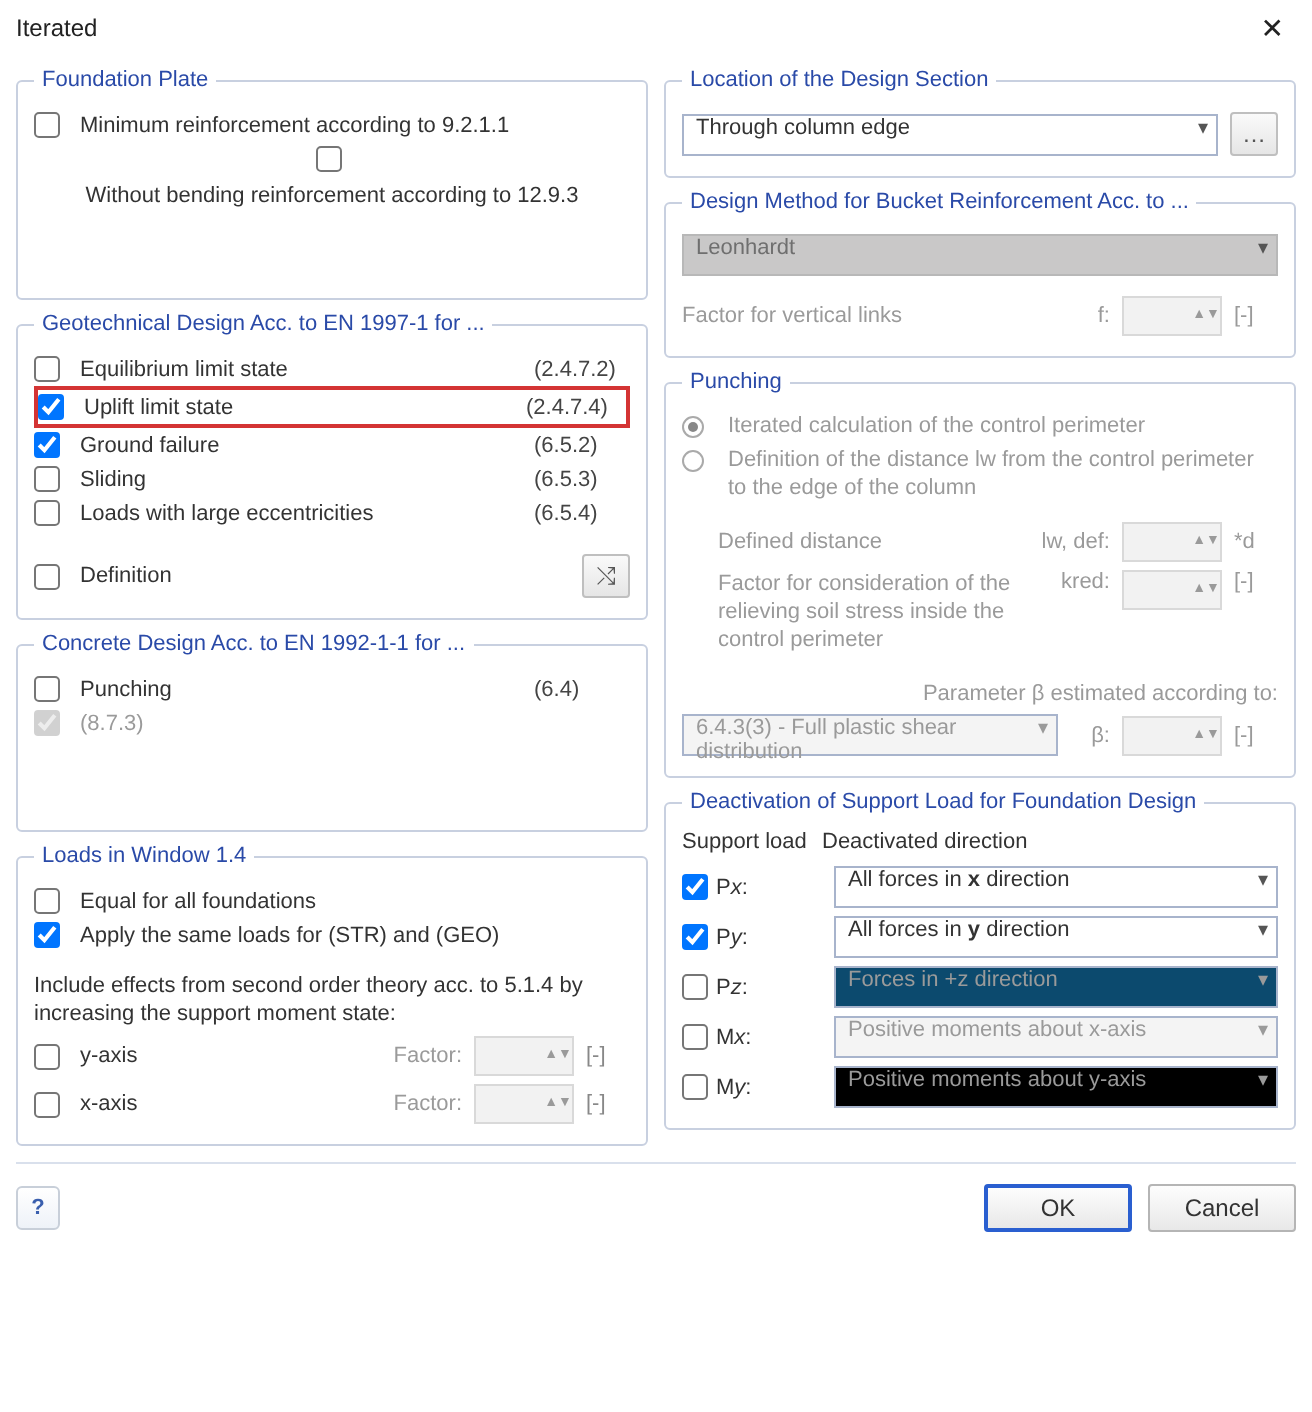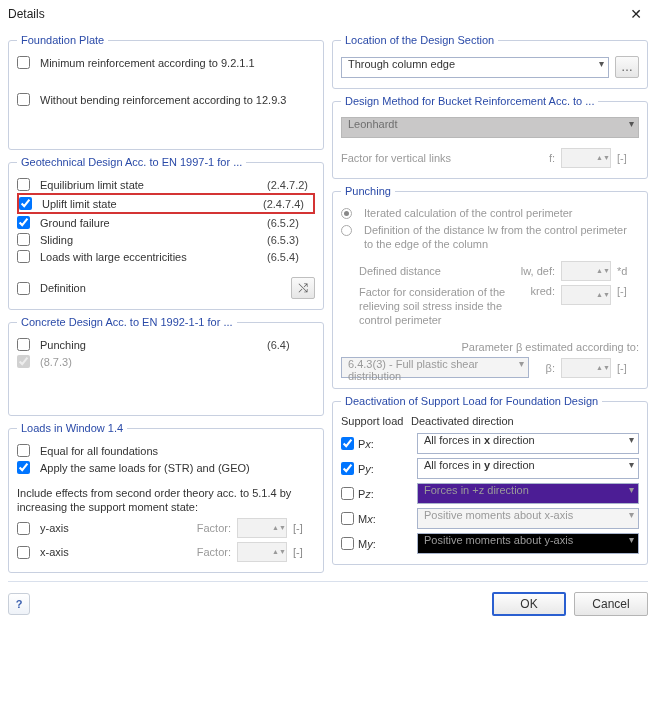--- a/index.html
+++ b/index.html
@@ -98,34 +98,34 @@
   .sup-row { display:flex; align-items:center; gap:6px; padding:2px 0; }
   .sup-row .c1 { width:70px; display:flex; align-items:center; }
   .sup-row .c2 { flex:1; }
   .sup-row .sel { width:100%; }
   .sub-it { font-style: italic; }
 </style>
 </head>
 <body>
 
 <div class="titlebar">
-  <span>Details</span>
+  <span>Iterated</span>
   <span class="close">✕</span>
 </div>
 
 <div class="body">
 
   <div class="col">
     <fieldset class="group" style="min-height:116px;">
       <legend>Foundation Plate</legend>
       <div class="row">
         <input type="checkbox" style="">
         <span class="lbl">Minimum reinforcement according to 9.2.1.1</span>
       </div>
-      <div class="row" style="margin-top:20px;">
+      <div class="row" style="margin-top:0;flex-direction:column;">
         <input type="checkbox" style="">
         <span class="lbl">Without bending reinforcement according to 12.9.3</span>
       </div>
     </fieldset>
 
     <fieldset class="group">
       <legend>Geotechnical Design Acc. to EN 1997-1 for ...</legend>
       <div class="row">
         <input type="checkbox" style="">
         <span class="lbl">Equilibrium limit state</span>
@@ -312,21 +312,21 @@
               <span class="chev">▾</span>
             </div>
           </span>
       </div>
       <div class="sup-row">
         <span class="c1">
             <input type="checkbox" style="">
             <span>P<span class="sub-it">z</span>:</span>
           </span>
         <span class="c2">
-            <div class="select sel disabled" style="background:#4c1d95;">
+            <div class="select sel disabled" style="background:#0c4a6e;">
               <span>Forces in +z direction</span>
               <span class="chev">▾</span>
             </div>
           </span>
       </div>
       <div class="sup-row">
         <span class="c1">
             <input type="checkbox" style="">
             <span>M<span class="sub-it">x</span>:</span>
           </span>

